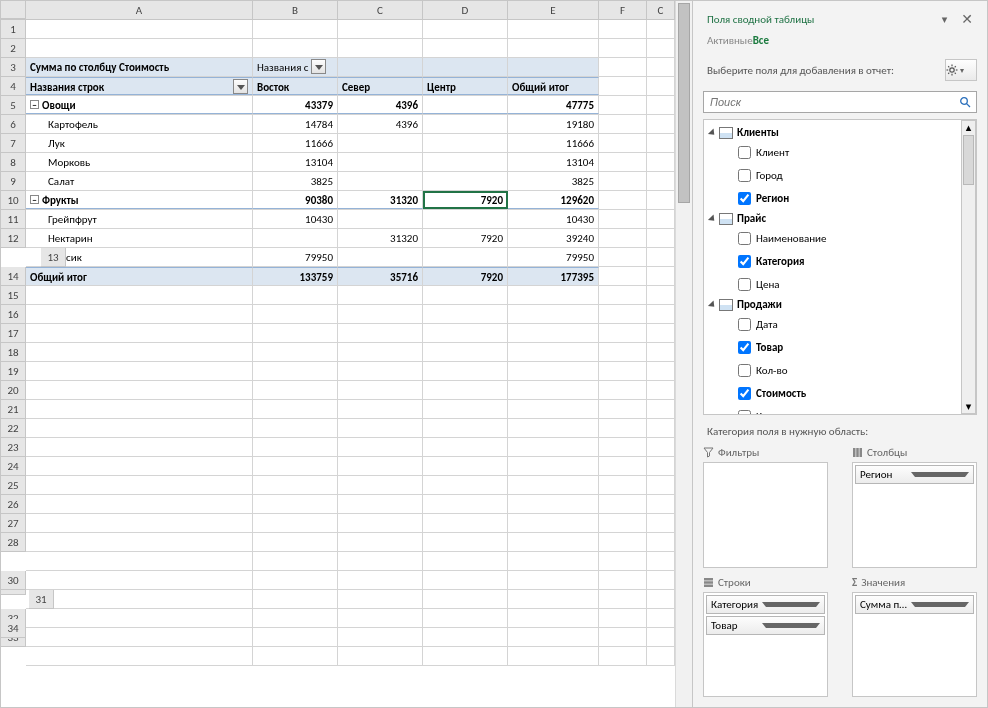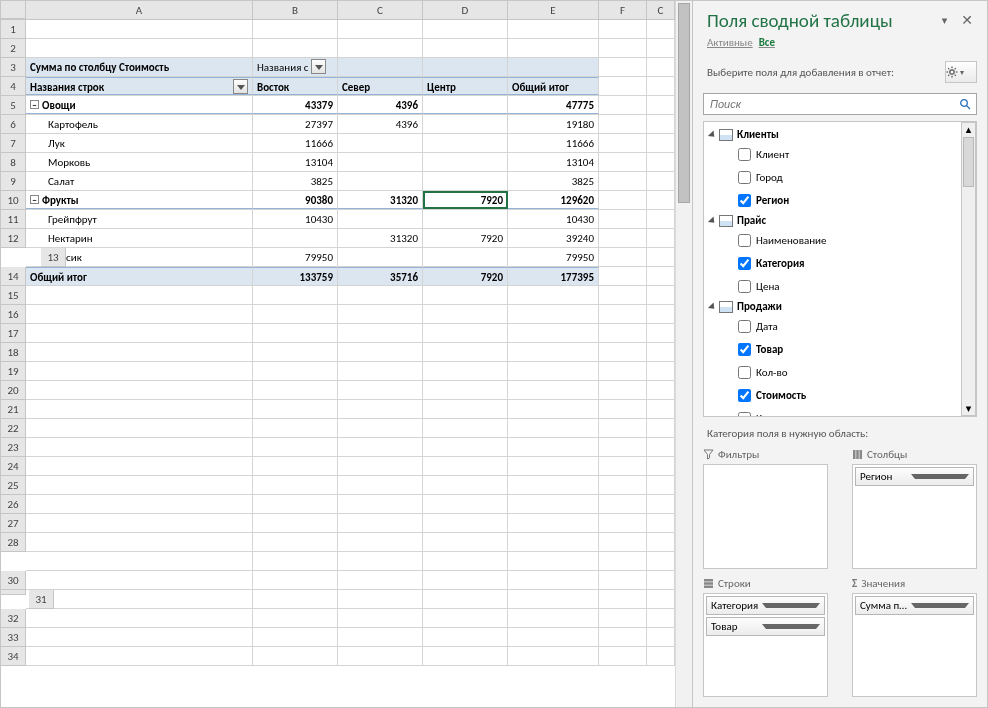--- a/index.html
+++ b/index.html
@@ -26,23 +26,23 @@
   .drop-btn::after { content: ""; position: absolute; top: 5px; left: 3px; border-left: 4px solid transparent; border-right: 4px solid transparent; border-top: 5px solid #555; }
   .indent { padding-left: 22px; }
   .rowhdrs { position: absolute; top: 19px; left: 0; width: 25px; }
   .vscroll { width: 17px; background: #f1f1f1; border-left: 1px solid #dadada; position: relative; }
   .vscroll .thumb { position: absolute; top: 2px; left: 2px; right: 2px; height: 200px; background: #c2c2c2; border: 1px solid #a6a6a6; }
   .vscroll .arrow { position: absolute; left: 0; right: 0; height: 17px; background: #f1f1f1; display: flex; align-items: center; justify-content: center; }
   .vscroll .arrow.up { top: 0; } .vscroll .arrow.dn { bottom: 0; }
   .vscroll .arrow::after { content: ""; border-left: 4px solid transparent; border-right: 4px solid transparent; }
   .pane { width: 303px; background: #f3f3f3; border-left: 1px solid #c6c6c6; display: flex; flex-direction: column; }
   .pane-hdr { display: flex; align-items: center; padding: 8px 10px 4px 14px; }
-  .pane-title { flex: 1; font-size: 19px; color: #217346; font-weight: normal; }
+  .pane-title { flex: 1; font-size: 11px; color: #217346; font-weight: normal; }
   .close-x { font-size: 14px; color: #666; cursor: pointer; padding: 2px 4px; }
-  .tabs { display: flex; gap: 6px; padding: 0 14px 6px 14px; font-size: 11px; color: #888; text-decoration: underline; }
+  .tabs { display: flex; gap: 0; padding: 0 14px 6px 14px; font-size: 11px; color: #888; }
   .tab { cursor: pointer; }
   .tab.active { color: #1a7a3e; font-weight: bold; }
   .desc-row { display: flex; align-items: center; padding: 6px 10px 6px 14px; }
   .desc-row span { flex: 1; color: #555; }
   .gear-btn { width: 32px; height: 22px; border: 1px solid #c6c6c6; background: linear-gradient(#fefefe,#eaeaea); display: flex; align-items: center; justify-content: center; gap: 2px; cursor: pointer; }
   .search-wrap { padding: 4px 10px 6px 10px; }
   .search-box { display: flex; align-items: center; border: 1px solid #a6a6a6; background: #fff; height: 22px; }
   .search-box input { flex: 1; border: none; outline: none; padding: 0 6px; font-style: italic; color: #888; font-size: 11px; }
   .search-box .mag { color: #2a6fbb; padding: 0 5px; cursor: pointer; }
   .fields { flex: 0 0 auto; padding: 0 10px; max-height: 300px; position: relative; }
@@ -112,21 +112,21 @@
           <div class="rowhdr" style="top: 437px; height: 19px;">24</div>
           <div class="rowhdr" style="top: 456px; height: 19px;">25</div>
           <div class="rowhdr" style="top: 475px; height: 19px;">26</div>
           <div class="rowhdr" style="top: 494px; height: 19px;">27</div>
           <div class="rowhdr" style="top: 513px; height: 19px;">28</div>
           <div class="rowhdr" style="top: 556px; height: 19px;">29</div>
           <div class="rowhdr" style="top: 551px; height: 19px;">30</div>
           <div class="rowhdr" style="top: 570px; height: 19px; margin-left: 28px;">31</div>
           <div class="rowhdr" style="top: 589px; height: 19px;">32</div>
           <div class="rowhdr" style="top: 608px; height: 19px;">33</div>
-          <div class="rowhdr" style="top: 627px; height: 19px;">34</div>
+          <div class="rowhdr" style="top: 599px; height: 19px;">34</div>
         </div>
       <div class="rows" id="rows" style="margin-left:25px;">
           <div class="row">
             <div class="cell " style="width:227px"></div>
             <div class="cell " style="width:85px"></div>
             <div class="cell " style="width:85px"></div>
             <div class="cell " style="width:85px"></div>
             <div class="cell " style="width:91px"></div>
             <div class="cell " style="width:48px"></div>
             <div class="cell " style="width:28px"></div>
@@ -162,21 +162,21 @@
             <div class="cell catrow" style="width:227px"><span class="expand-btn">−</span>Овощи</div>
             <div class="cell catrow num" style="width:85px">43379</div>
             <div class="cell catrow num" style="width:85px">4396</div>
             <div class="cell catrow num " style="width:85px"></div>
             <div class="cell catrow num" style="width:91px">47775</div>
             <div class="cell " style="width:48px"></div>
             <div class="cell " style="width:28px"></div>
           </div>
           <div class="row">
             <div class="cell indent" style="width:227px">Картофель</div>
-            <div class="cell num" style="width:85px">27397</div>
+            <div class="cell num" style="width:85px">14784</div>
             <div class="cell num" style="width:85px">4396</div>
             <div class="cell num" style="width:85px"></div>
             <div class="cell num" style="width:91px">19180</div>
             <div class="cell " style="width:48px"></div>
             <div class="cell " style="width:28px"></div>
           </div>
           <div class="row">
             <div class="cell indent" style="width:227px">Лук</div>
             <div class="cell num" style="width:85px">11666</div>
             <div class="cell num" style="width:85px"></div>

